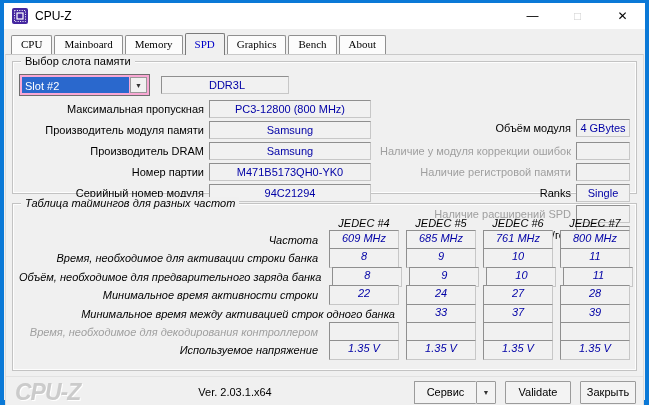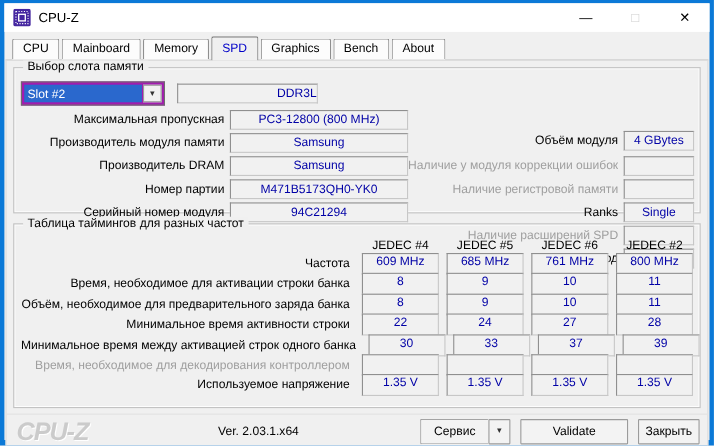--- a/index.html
+++ b/index.html
@@ -11,67 +11,67 @@
   
   .titlebar { height:26px; background:#ffffff; display:flex; align-items:center; padding-left:8px; flex:0 0 auto; }
   .app-icon { width:16px; height:16px; flex:0 0 auto; }
   .title-text { margin-left:7px; font-size:12px; }
   .win-controls { margin-left:auto; display:flex; height:100%; }
   .win-btn { width:45px; display:flex; align-items:center; justify-content:center; font-size:12px; cursor:default; }
   .win-btn.max { color:#cfcfcf; }
 
   
   .tabstrip { display:flex; align-items:flex-end; padding:3px 0 0 7px; height:25px; flex:0 0 auto; position:relative; z-index:3; }
-  .tab { height:19px; line-height:17px; padding:0 9px; background:#fcfcfc; border:1px solid #8f8f8f; border-bottom:none; border-radius:2px 2px 0 0; margin-right:2px; cursor:default; }
+  .tab { height:19px; line-height:17px; padding:0 9px; background:#fcfcfc; border:1px solid #8f8f8f; border-bottom:none; border-radius:2px 2px 0 0; margin-right:2px; cursor:default;font-family:Liberation Serif, serif; }
   .tab.active { height:22px; line-height:20px; background:#f0f0f0; color:#0000c8; position:relative; top:1px; z-index:4; border-color:#7a7a7a; }
 
   
   .page { flex:1 1 auto; border:1px solid #dcdcdc; border-top:1px solid #c9c9c9; margin:0 1px; background:#f0f0f0; padding:6px 6px 0 6px; display:flex; flex-direction:column; }
 
   .groupbox { position:relative; border:1px solid #c3c3c3; box-shadow:inset 0 0 0 1px #fdfdfd; padding:12px 6px 5px 6px; }
   .groupbox .legend { position:absolute; top:-7px; left:8px; background:#f0f0f0; padding:0 4px; }
 
   
   .slot-group { height:133px; margin-bottom:9px; }
   .slot-cols { display:flex; }
   .col-left { width:352px; flex:0 0 auto; }
   .col-right { flex:1 1 auto;margin-top:43px; }
   .g-row { display:flex; align-items:center; height:18px; margin-bottom:3px; }
   .g-row .lbl { flex:1 1 auto; text-align:right; padding-right:5px; white-space:nowrap; }
   .box { background:#f1f1f1; border:1px solid #c7c7c7; border-top-color:#8f8f8f; border-left-color:#8f8f8f; height:18px; line-height:16px; text-align:center; color:#0000a6; flex:0 0 auto; overflow:hidden; white-space:nowrap; }
   .box.w162 { width:162px; }
-  .box.w78 { width:64px; }
-  .box.left-align { text-align:right; padding-left:4px; }
+  .box.w78 { width:54px; }
+  .box.left-align { text-align:center; padding-left:4px; }
   .disabled .lbl { color:#9f9f9f; }
 
   
   .combo-row { height:22px; margin-bottom:4px; display:flex; align-items:center; }
-  .combo { width:131px; height:22px; border:1px solid #6e6e6e; background:#a21caf; padding:2px; display:flex; cursor:default; flex:0 0 auto; }
+  .combo { width:131px; height:22px; border:1px solid #6e6e6e; background:#f9a8d4; padding:2px; display:flex; cursor:default; flex:0 0 auto; }
   .combo-sel { flex:1 1 auto; background:#2a68cd; color:#fff; line-height:18px; padding-left:3px; white-space:nowrap; overflow:hidden; }
   .combo-btn { width:17px; flex:0 0 auto; background:#f1f1f1; border:1px solid #9a9a9a; margin-left:1px; display:flex; align-items:center; justify-content:center; font-size:7px; color:#333; }
   .ddr-box { width:128px; margin-left:11px; }
 
   
-  .tim-group { height:168px; }
+  .tim-group { height:168px;font-style:italic; }
   .t-head { display:flex; align-items:center; height:14px; margin-bottom:2px; }
   .t-head .lbl { flex:1 1 auto; }
   .t-row { display:flex; align-items:center; height:16px; margin-bottom:2.4px; }
   .t-row .lbl { flex:1 1 auto; text-align:right; padding-right:4px; white-space:nowrap; }
   .t-cell { width:70px; height:20px; line-height:14px; margin-left:7px; }
   .t-col-head { width:70px; margin-left:7px; text-align:center; flex:0 0 auto; }
 
   
   .footer { height:33px; flex:0 0 auto; display:flex; align-items:center; border-top:1px solid #e2e2e2; margin:5px -6px 0 -6px; padding:0 7px 2px 9px; }
   .logo { font-size:23px; font-weight:bold; font-style:italic; color:#cbcbcb; text-shadow:1px 1px 0 #ffffff; letter-spacing:-1px; }
   .version { margin-left:118px; font-size:11px; }
   .buttons { margin-left:auto; display:flex; align-items:center; }
   .btn { height:23px; background:#f3f3f3; border:1px solid #9b9b9b; border-radius:1px; display:flex; align-items:center; justify-content:center; cursor:default; font-size:11px; }
   .btn-service { width:62px; border-right:none; }
   .btn-service-arrow { width:20px; height:23px; font-size:7px; color:#333; }
-  .btn-validate { width:98px; margin-left:9px; }
+  .btn-validate { width:66px; margin-left:9px; }
   .btn-close { width:56px; margin-left:9px; }
 </style>
 </head>
 <body>
 
 <div class="window">
 
   <div class="titlebar">
     <svg class="app-icon" viewBox="0 0 16 16">
       <rect width="16" height="16" rx="2" fill="#4527a0"></rect>
@@ -159,21 +159,21 @@
       </div>
     </div>
 
     <div class="groupbox tim-group">
       <span class="legend">Таблица таймингов для разных частот</span>
       <div class="t-head">
         <span class="lbl"></span>
         <span class="t-col-head">JEDEC #4</span>
         <span class="t-col-head">JEDEC #5</span>
         <span class="t-col-head">JEDEC #6</span>
-        <span class="t-col-head">JEDEC #2</span>
+        <span class="t-col-head">JEDEC #7</span>
       </div>
 
       <div class="t-row">
         <span class="lbl">Частота</span>
         <span class="box t-cell">609 MHz</span>
         <span class="box t-cell">685 MHz</span>
         <span class="box t-cell">761 MHz</span>
         <span class="box t-cell">800 MHz</span>
       </div>
       <div class="t-row">
@@ -192,21 +192,20 @@
       </div>
       <div class="t-row">
         <span class="lbl">Минимальное время активности строки</span>
         <span class="box t-cell">22</span>
         <span class="box t-cell">24</span>
         <span class="box t-cell">27</span>
         <span class="box t-cell">28</span>
       </div>
       <div class="t-row">
         <span class="lbl">Минимальное время между активацией строк одного банка</span>
-        <span class="box t-cell">30</span>
         <span class="box t-cell">33</span>
         <span class="box t-cell">37</span>
         <span class="box t-cell">39</span>
       </div>
       <div class="t-row disabled">
         <span class="lbl">Время, необходимое для декодирования контроллером</span>
         <span class="box t-cell"></span>
         <span class="box t-cell"></span>
         <span class="box t-cell"></span>
         <span class="box t-cell"></span>

